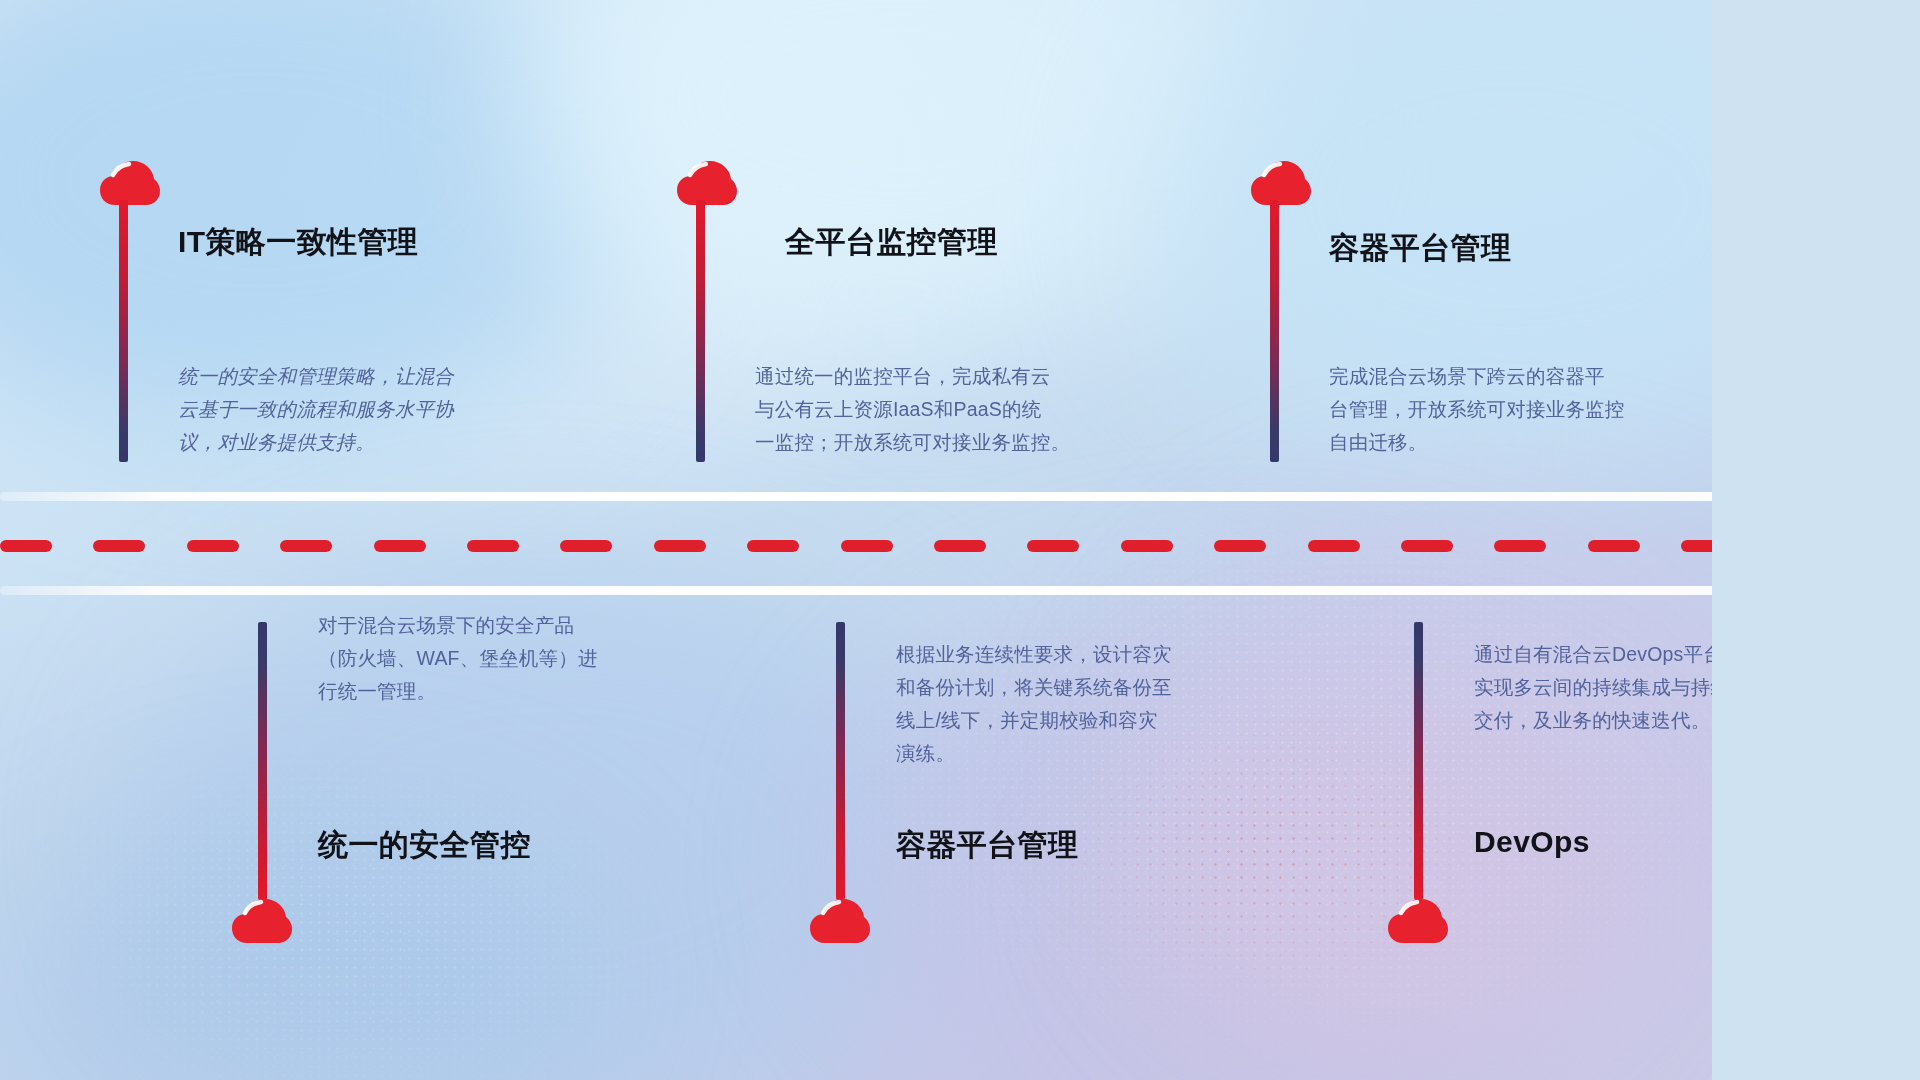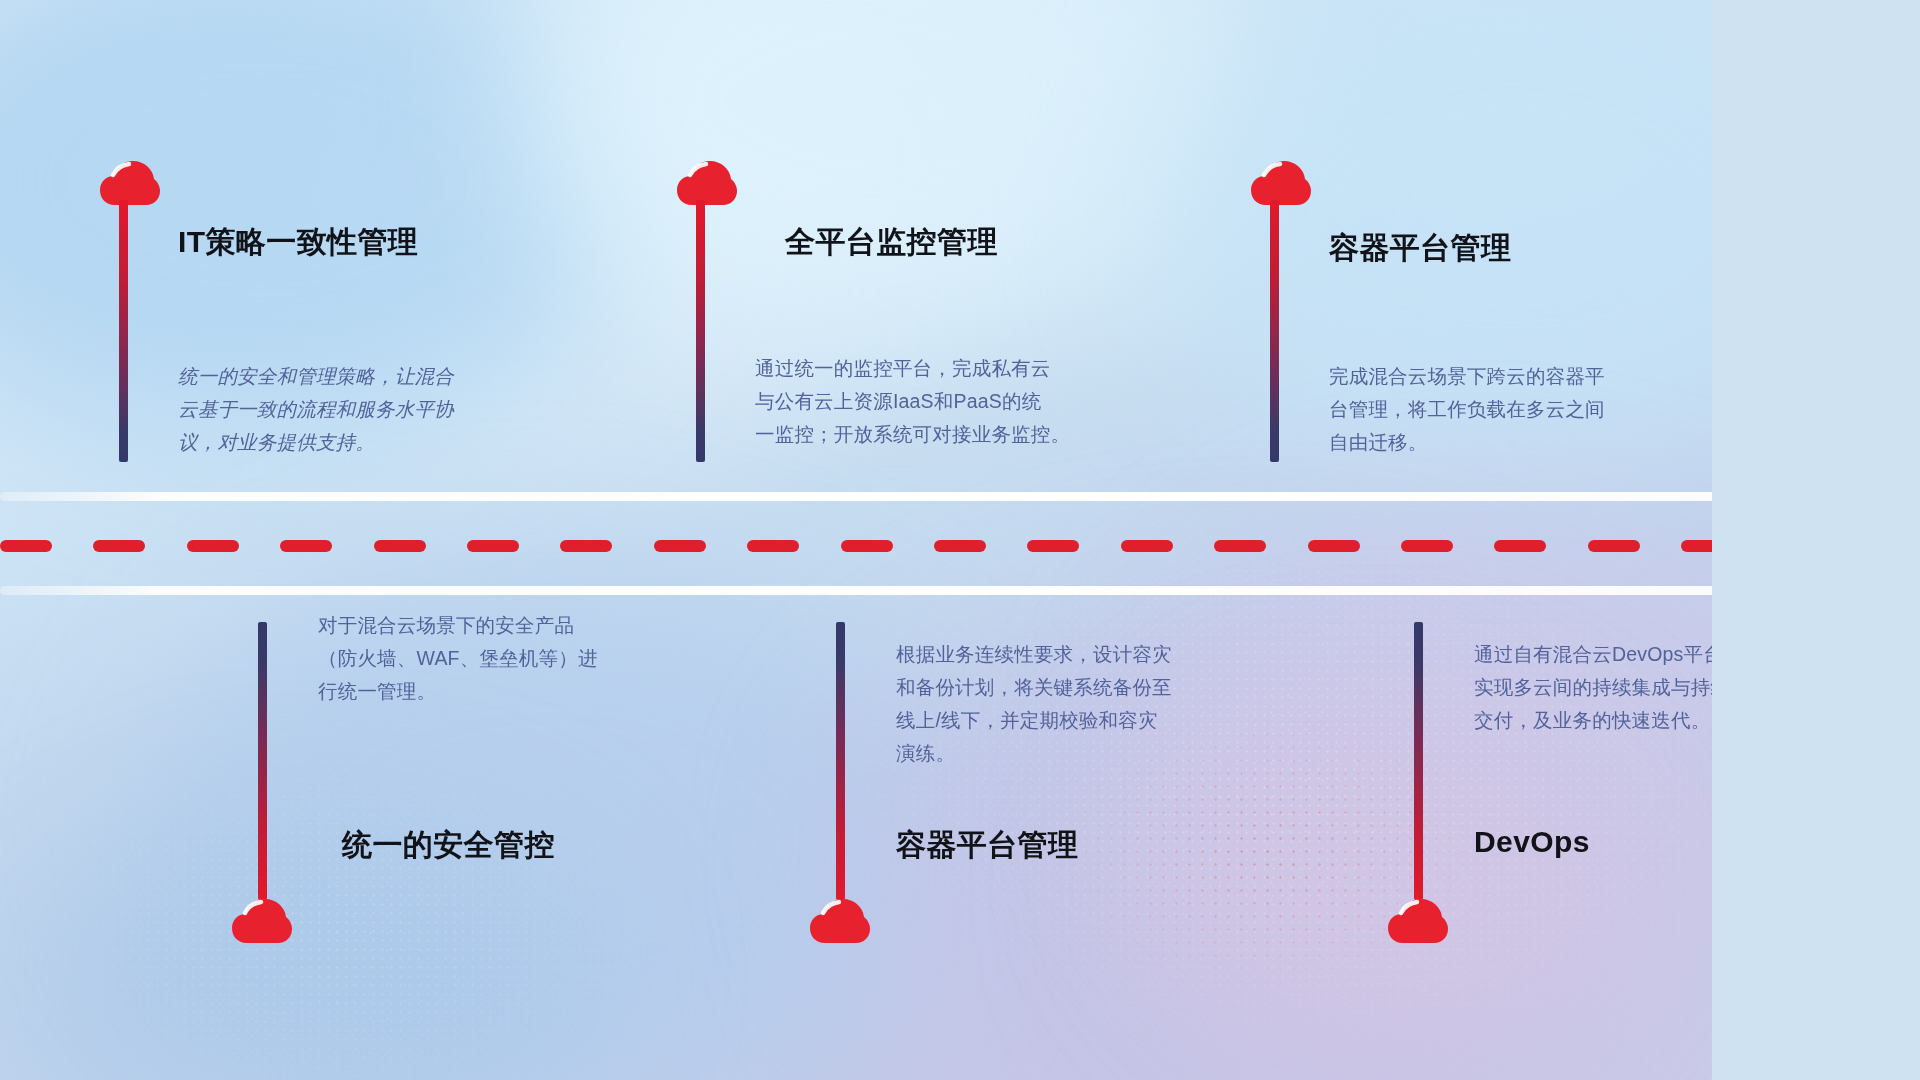--- a/index.html
+++ b/index.html
@@ -157,34 +157,34 @@
 议，对业务提供支持。</div>
   </div>
 
   <div class="item">
     <svg class="cloud" style="left:677px; top:160px;" viewBox="0 0 60 46">
       <path d="M15 45 C5 45 0 38 0 30 C0 22 6 16 14 16 C16 7 24 1 33 1 C44 1 53 9 54 19 C58 22 60 27 60 31 C60 39 54 45 46 45 Z" fill="#e8212f"></path>
       <path d="M13 15 C16 9 22 5 29 4" stroke="#ffffff" stroke-width="4.5" stroke-linecap="round" fill="none" opacity="0.92"></path>
     </svg>
     <div class="stem stem-down" style="left:696px; top:200px; height:262px;"></div>
     <div class="title" style="left:755px; top:222px;margin-left:30px;">全平台监控管理</div>
-    <div class="desc" style="left:755px; top:352px; width:450px;">通过统一的监控平台，完成私有云
+    <div class="desc" style="left:755px; top:360px; width:450px;">通过统一的监控平台，完成私有云
 与公有云上资源IaaS和PaaS的统
 一监控；开放系统可对接业务监控。</div>
   </div>
 
   <div class="item">
     <svg class="cloud" style="left:1251px; top:160px;" viewBox="0 0 60 46">
       <path d="M15 45 C5 45 0 38 0 30 C0 22 6 16 14 16 C16 7 24 1 33 1 C44 1 53 9 54 19 C58 22 60 27 60 31 C60 39 54 45 46 45 Z" fill="#e8212f"></path>
       <path d="M13 15 C16 9 22 5 29 4" stroke="#ffffff" stroke-width="4.5" stroke-linecap="round" fill="none" opacity="0.92"></path>
     </svg>
     <div class="stem stem-down" style="left:1270px; top:200px; height:262px;"></div>
     <div class="title" style="left:1329px; top:228px;text-align:right;">容器平台管理</div>
     <div class="desc" style="left:1329px; top:360px; width:440px;">完成混合云场景下跨云的容器平
-台管理，将工作负载在多云之间
+台管理，开放系统可对接业务监控
 自由迁移。</div>
   </div>
 
   <div class="rule rule-top"></div>
   <div class="dashline">
       <div class="dash" style="left: 0px; background: rgb(224, 31, 45);"></div>
       <div class="dash" style="left: 93.4px; background: rgb(224, 31, 45);"></div>
       <div class="dash" style="left: 186.8px; background: rgb(224, 31, 45);"></div>
       <div class="dash" style="left: 280.2px; background: rgb(224, 31, 45);"></div>
       <div class="dash" style="left: 373.6px; background: rgb(224, 31, 45);"></div>
@@ -209,21 +209,21 @@
 
   <div class="item">
     <div class="stem stem-up" style="left:258px; top:622px; height:278px;"></div>
     <svg class="cloud" style="left:232px; top:898px;" viewBox="0 0 60 46">
       <path d="M15 45 C5 45 0 38 0 30 C0 22 6 16 14 16 C16 7 24 1 33 1 C44 1 53 9 54 19 C58 22 60 27 60 31 C60 39 54 45 46 45 Z" fill="#e8212f"></path>
       <path d="M13 15 C16 9 22 5 29 4" stroke="#ffffff" stroke-width="4.5" stroke-linecap="round" fill="none" opacity="0.92"></path>
     </svg>
     <div class="desc" style="left:318px; top:609px; width:430px;">对于混合云场景下的安全产品
 （防火墙、WAF、堡垒机等）进
 行统一管理。</div>
-    <div class="title" style="left:318px; top:825px;margin-left:24px;">统一的安全管控</div>
+    <div class="title" style="left:318px; top:825px;">统一的安全管控</div>
   </div>
 
   <div class="item">
     <div class="stem stem-up" style="left:836px; top:622px; height:278px;"></div>
     <svg class="cloud" style="left:810px; top:898px;" viewBox="0 0 60 46">
       <path d="M15 45 C5 45 0 38 0 30 C0 22 6 16 14 16 C16 7 24 1 33 1 C44 1 53 9 54 19 C58 22 60 27 60 31 C60 39 54 45 46 45 Z" fill="#e8212f"></path>
       <path d="M13 15 C16 9 22 5 29 4" stroke="#ffffff" stroke-width="4.5" stroke-linecap="round" fill="none" opacity="0.92"></path>
     </svg>
     <div class="desc" style="left:896px; top:638px; width:440px;">根据业务连续性要求，设计容灾
 和备份计划，将关键系统备份至

